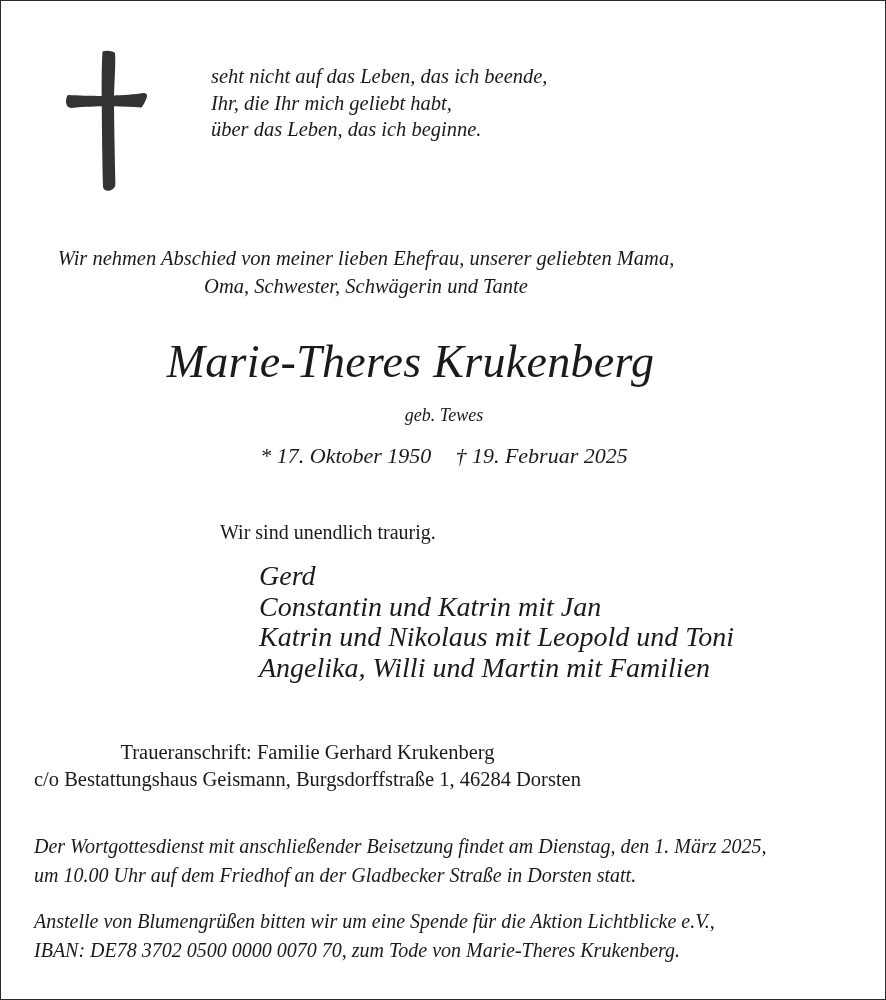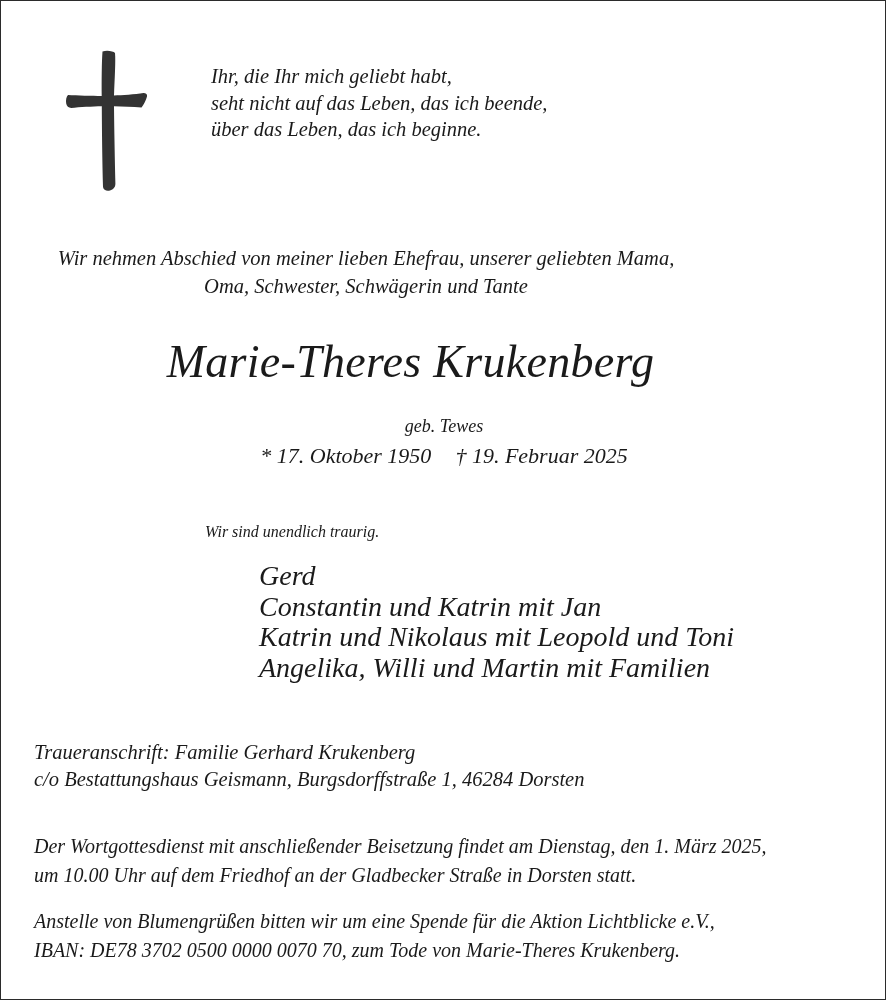--- a/index.html
+++ b/index.html
@@ -81,63 +81,61 @@
 
   .birthname {
     position: absolute;
     left: 0;
     top: 402px;
     width: 886px;
     text-align: center;
     font-style: italic;
     font-size: 18px;
     line-height: 24px;
-    margin-top: 11px;
   }
 
   .dates {
     position: absolute;
     left: 0;
     top: 441px;
     width: 886px;
     text-align: center;
     font-style: italic;
     font-size: 22px;
     line-height: 28px;
   }
   .dates .date-born { margin-right: 24px; }
 
   
   .sad-line {
     position: absolute;
-    left: 204px;
+    left: 219px;
     top: 518px;
-    font-style: italic;
-    font-size: 16px;
+    font-size: 20px;
     line-height: 26px;
   }
 
   .mourners {
     position: absolute;
     left: 219px;
     top: 560px;
     font-style: italic;
     font-size: 28px;
     line-height: 30.5px;
     margin-left: 39px;
   }
 
   
   .address {
     position: absolute;
     left: 33px;
     top: 738px;
-    font-style: italic;
     font-size: 20.5px;
     line-height: 27px;
+    text-align: center;
   }
 
   
   .service {
     position: absolute;
     left: 33px;
     top: 831px;
     width: 825px;
     font-style: italic;
     font-size: 20px;
@@ -177,22 +175,22 @@
                  C 39.3 113.0, 38.9 80.5, 38.8 57.3
                  C 29.5 57.5, 16.5 58.1, 8.2 59.0
                  C 5.6 59.0, 3.6 57.3, 3.2 54.6
                  C 2.6 51.0, 3.4 48.0, 5.0 46.1
                  C 14.0 46.6, 29.0 47.0, 38.7 47.0
                  C 38.6 31.5, 38.7 13.0, 39.5 2.5 Z"></path>
       </svg>
     </div>
 
     <div class="poem">
+      <div class="line">seht nicht auf das Leben, das ich beende,</div>
       <div class="line">Ihr, die Ihr mich geliebt habt,</div>
-      <div class="line">seht nicht auf das Leben, das ich beende,</div>
       <div class="line">über das Leben, das ich beginne.</div>
     </div>
 
   </div>
 
   <div class="intro">
     <div>Wir nehmen Abschied von meiner lieben Ehefrau, unserer geliebten Mama,</div>
     <div>Oma, Schwester, Schwägerin und Tante</div>
   </div>
 

